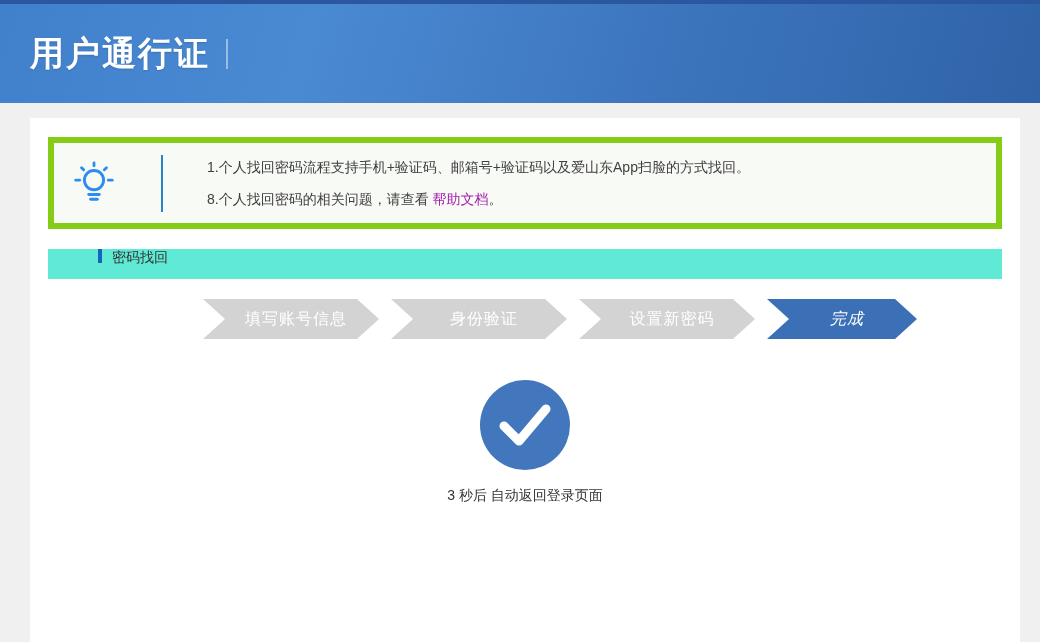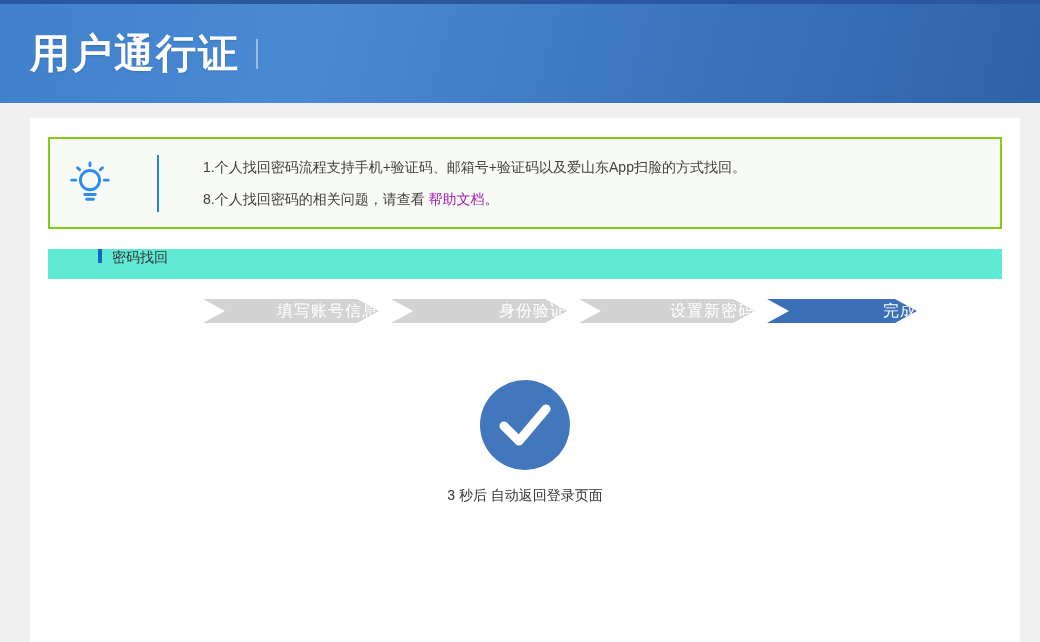--- a/index.html
+++ b/index.html
@@ -12,21 +12,21 @@
 
   
   .top-strip { height: 4px; background: #2a57a0; }
   header.site-header {
     height: 99px;
     background: linear-gradient(105deg, #4181cc 0%, #4a8ad3 30%, #3d76be 62%, #2f63a8 100%);
     display: flex; align-items: center;
     padding-left: 30px;
   }
   .site-title {
-    color: #ffffff; font-size: 40px; font-weight: bold; letter-spacing: 2px;
+    color: #ffffff; font-size: 34px; font-weight: bold; letter-spacing: 2px;
     text-shadow: 0 1px 2px rgba(0,0,0,0.15);
   }
   .hdr-divider {
     width: 2px; height: 30px; background: rgba(255,255,255,0.45);
     margin: 0 16px; display: inline-block;
   }
   .site-subtitle {
     color: #ffffff; font-size: 22px; font-weight: bold; letter-spacing: 1px;
     text-shadow: 0 1px 2px rgba(0,0,0,0.15);
   }
@@ -34,21 +34,21 @@
   
   .card {
     margin: 15px 20px 0 30px;
     width: 990px; height: 524px;
     background: #ffffff;
     padding: 19px 18px 0 18px;
   }
 
   
   .notice {
-    border: 2px solid #84cc16;
+    border: 6px solid #84cc16;
     background: #f8faf5;
     height: 92px;
     display: flex; align-items: center; gap: 27px;
   }
   .notice-icon-wrap {
     width: 80px; display: flex; justify-content: center; align-items: center;
     flex: 0 0 80px;
   }
   .notice-divider {
     width: 2px; height: 57px; background: #2585c6; flex: 0 0 2px;
@@ -71,29 +71,29 @@
     display: inline-block; margin-right: 10px;
   }
   .section-title { font-size: 14px; color: #333333; }
 
   
   .steps {
     margin-top: 20px; margin-left: 155px;
     display: flex; height: 40px;
   }
   .step {
-    height: 24px; width: 176px; margin-right: 12px;
+    height: 40px; width: 176px; margin-right: 12px;
     background: #d3d3d3;
     color: #ffffff; font-size: 16px; letter-spacing: 1px;
-    display: flex; align-items: center; justify-content: flex-end;
+    display: flex; align-items: center; justify-content: center;
     clip-path: polygon(0% 0%, calc(100% - 22px) 0%, 100% 50%, calc(100% - 22px) 100%, 0% 100%, 22px 50%);
     padding-left: 10px;
   }
   .step:last-child { width: 150px; margin-right: 0; }
-  .step.active { background: #3b70b7; }
+  .step.active { background: #3b70b7; font-style: italic; }
 
   
   .result { text-align: center; }
   .check-circle {
     width: 90px; height: 90px; border-radius: 50%;
     background: #4377bd;
     margin: 41px auto 0 auto;
     display: flex; align-items: center; justify-content: center;
   }
   .countdown {

